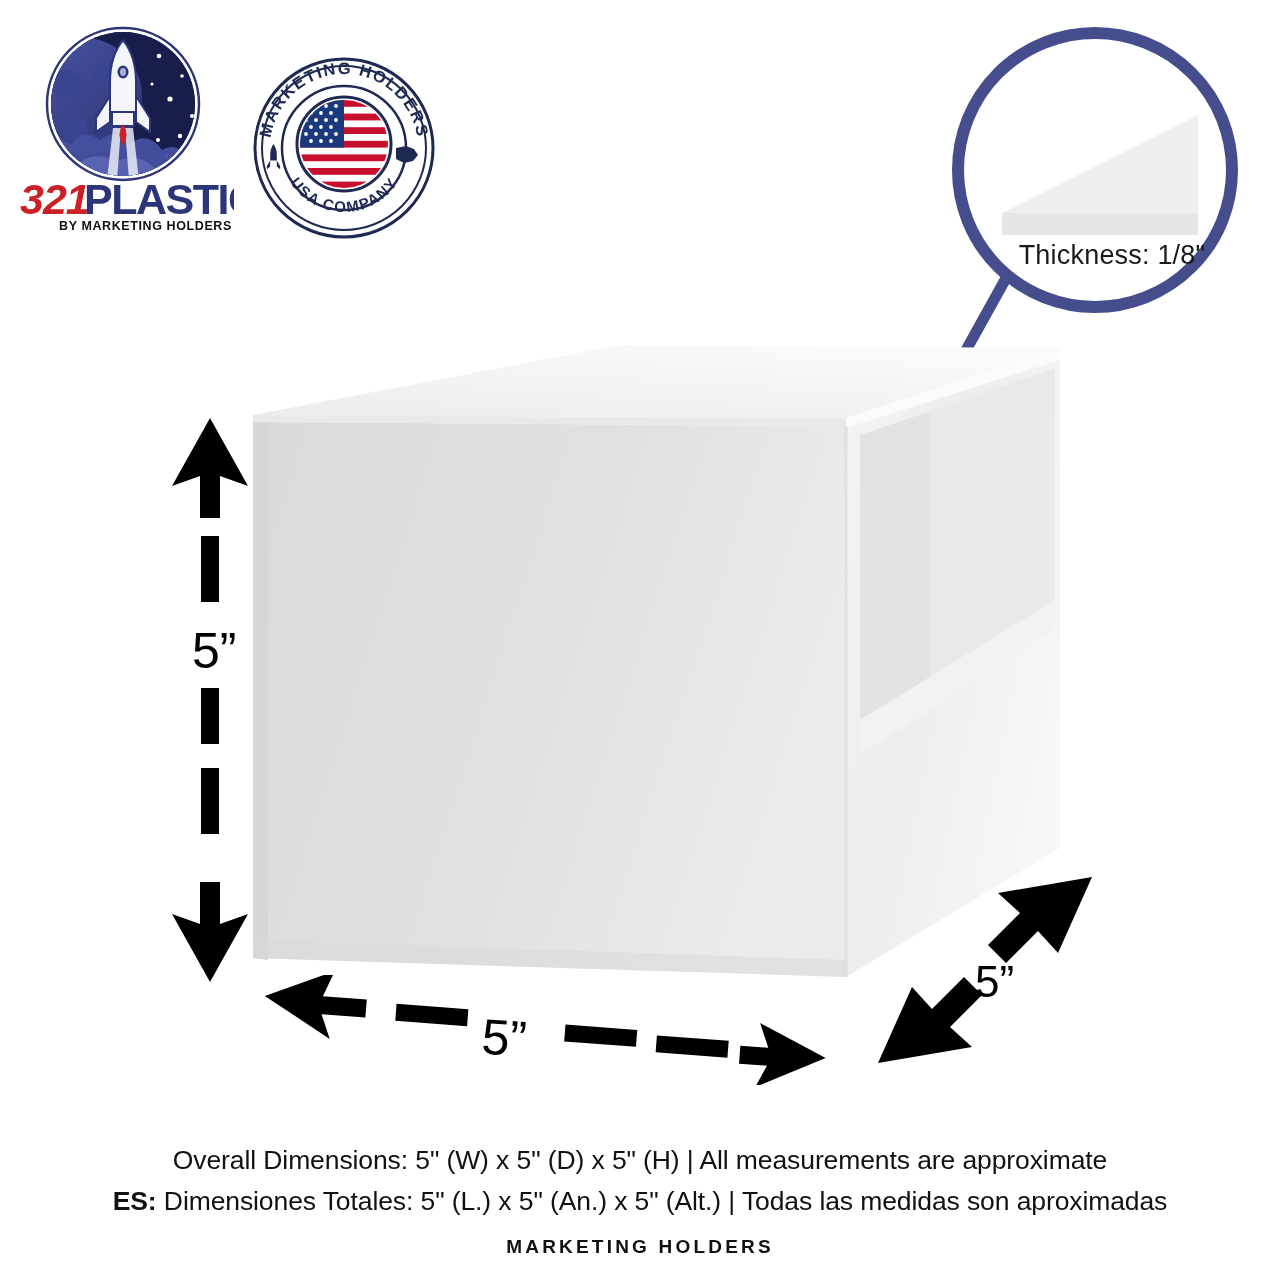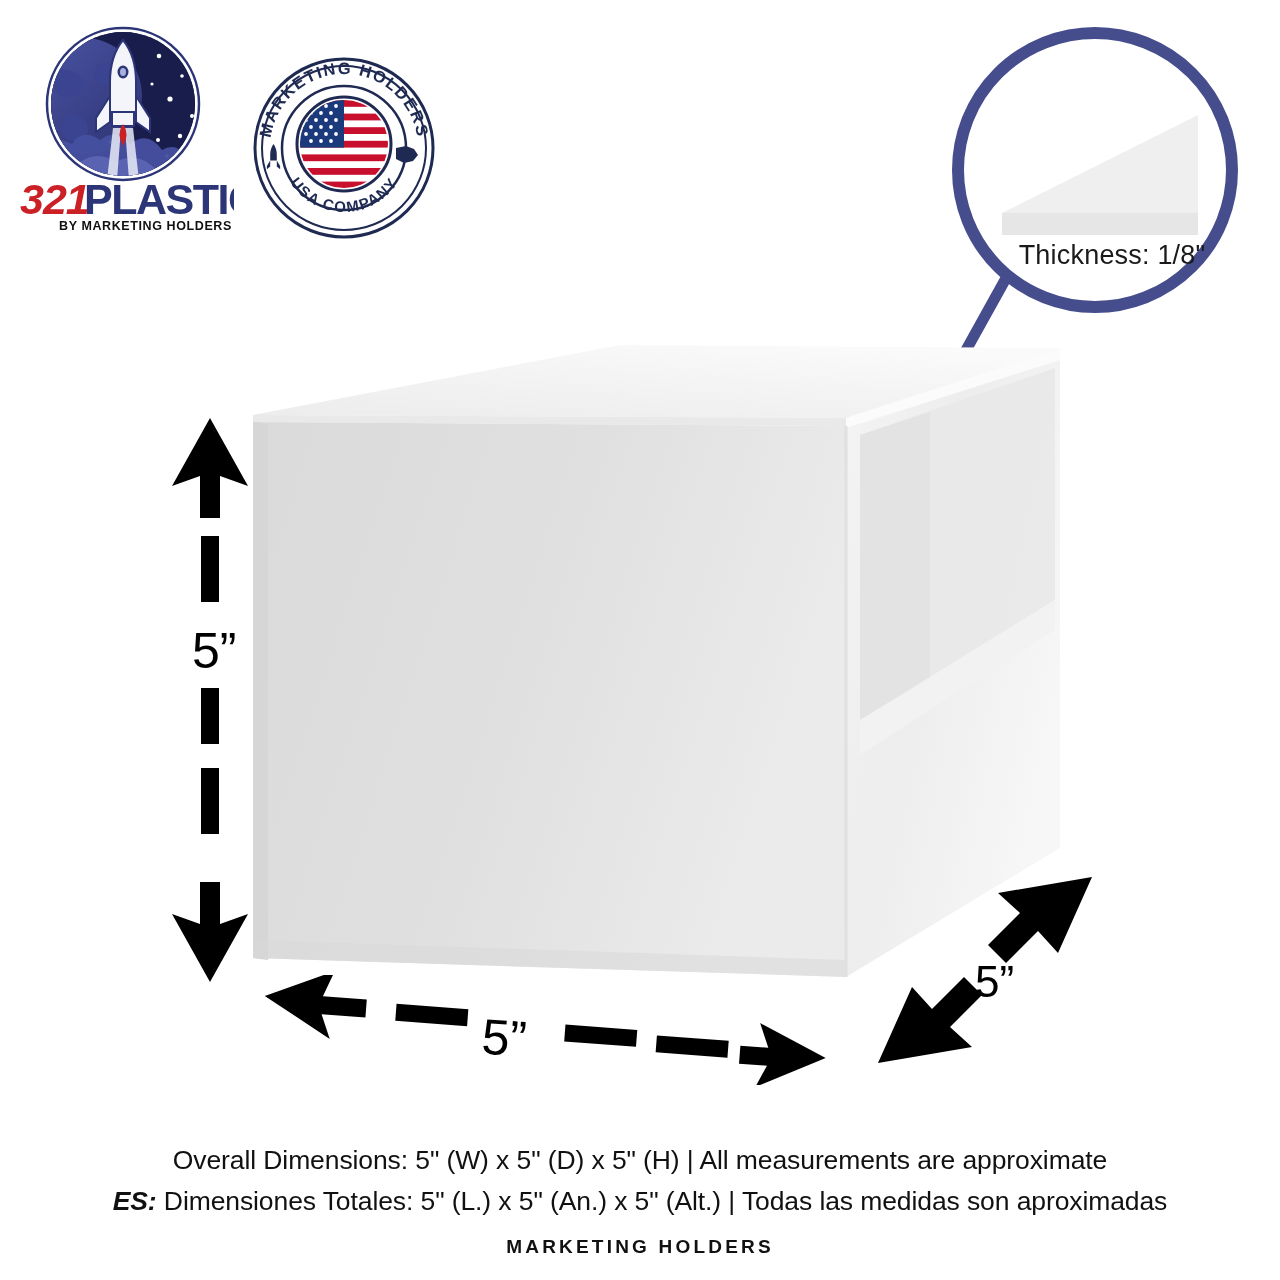--- a/index.html
+++ b/index.html
@@ -69,21 +69,21 @@
     width: 1280px;
     text-align: center;
   }
   .footer-line {
     font-size: 26.5px;
     line-height: 41px;
     color: #111;
     white-space: nowrap;
     letter-spacing: -0.1px;
   }
-  .footer-line .es-tag { font-weight: bold; font-style: italic; }
+  .footer-line .es-tag { font-weight: bold; }
   #brand-footer {
     margin-top: 14px;
     font-size: 19px;
     font-weight: bold;
     letter-spacing: 3.2px;
     color: #111;
   }
 </style>
 </head>
 <body>

